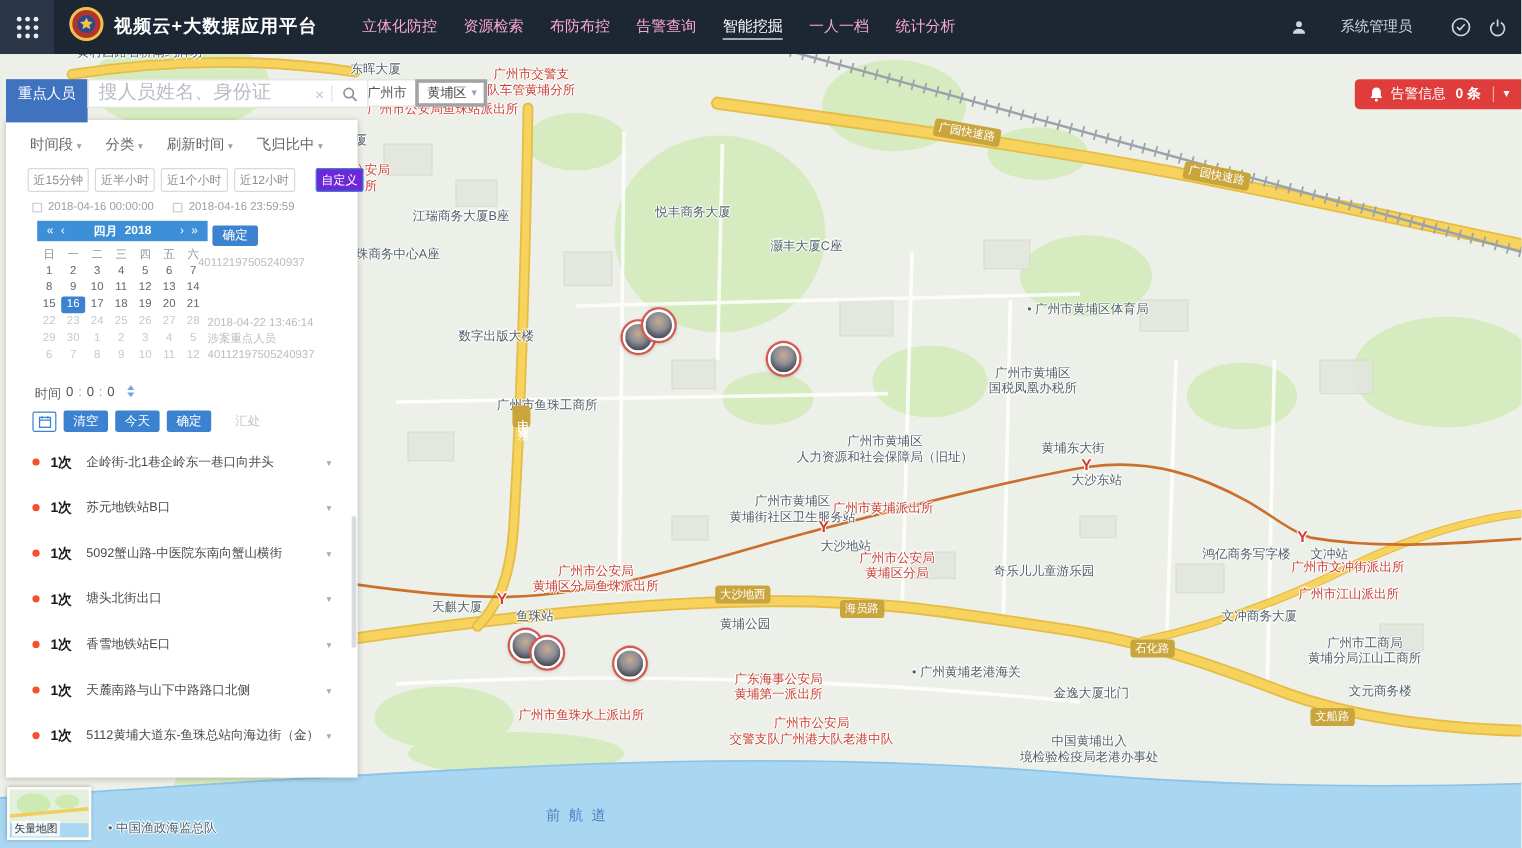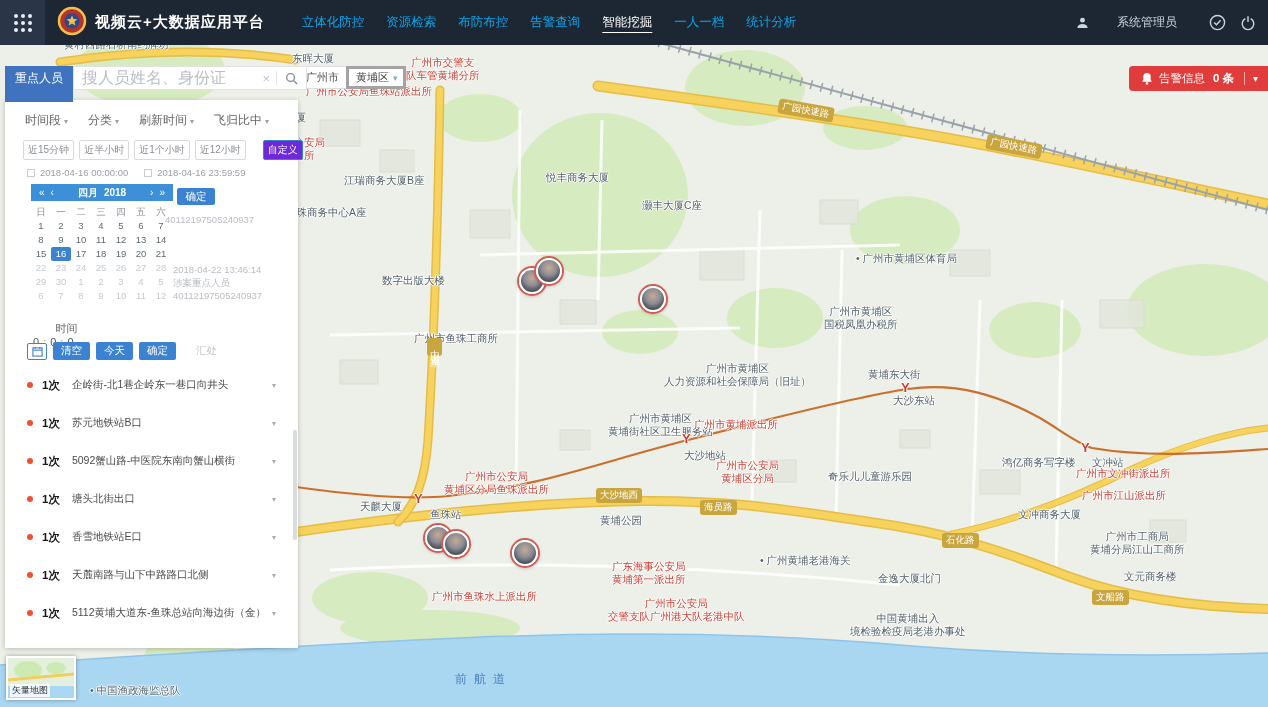--- a/index.html
+++ b/index.html
@@ -8,21 +8,21 @@
   .screen { position:relative; width:1268px; height:707px; overflow:hidden; background:#edf0e8; }
 
   
   .navbar { position:absolute; top:0; left:0; right:0; height:45px; background:#1d2633; display:flex; align-items:center; z-index:60; }
   .appgrid { width:45px; height:45px; background:#2a3547; display:flex; align-items:center; justify-content:center; cursor:pointer; flex:0 0 45px;}
   .appgrid .dots { display:grid; grid-template-columns:repeat(3,4px); grid-gap:3px; }
   .appgrid .dots i { width:4px; height:4px; border-radius:50%; background:#e8edf4; }
   .emblem { margin-left:12px; flex:0 0 30px; }
   .brand-title { color:#fff; font-size:15px; font-weight:bold; margin-left:8px; letter-spacing:1px; white-space:nowrap; }
   .nav-menu { display:flex; margin-left:26px; height:45px; }
-  .nav-item { color:#0ea5e9; font-size:12.5px; line-height:45px; padding:0 11px; cursor:pointer; white-space:nowrap; }
+  .nav-item { color:#f9a8d4; font-size:12.5px; line-height:45px; padding:0 11px; cursor:pointer; white-space:nowrap; }
   .nav-item.active { color:#fff; text-decoration:underline; text-underline-offset:6px; }
   .nav-right { margin-left:auto; display:flex; align-items:center; margin-right:12px; color:#cdd5e0; }
   .nav-user { display:flex; align-items:center; font-size:12px; margin-right:18px; cursor:pointer;gap:23px; }
   .nav-user svg { margin-right:5px; }
   .nav-ico { margin-left:14px; cursor:pointer; display:flex; align-items:center; }
 
   
   .alertbar { position:absolute; top:66px; right:0; height:25px; background:#e03c3c; border-radius:4px 0 0 4px;
               display:flex; align-items:center; color:#fff; padding:0 10px 0 12px; z-index:40; cursor:pointer; }
   .alertbar .al-lbl { font-size:11.5px; margin:0 8px 0 6px; }
@@ -67,21 +67,21 @@
   .cal-week { display:grid; grid-template-columns:repeat(7,20px); font-size:9.5px; color:#8b9096; text-align:center; margin-top:5px; }
   .cal-days { display:grid; grid-template-columns:repeat(7,20px); }
   .cal-cell { font-size:9.5px; color:#5d6a72; text-align:center; height:14px; line-height:14px; cursor:pointer; }
   .cal-cell.dim { color:#c4cad0; }
   .cal-cell.sel { background:#3b82d0; color:#fff; border-radius:2px; }
   .cal-confirm { position:absolute; top:88px; left:172px; width:38px; height:17px; background:#3b82d0; color:#fff;
                  font-size:10.5px; text-align:center; line-height:17px; border-radius:2px; cursor:pointer; }
   .ghost1 { position:absolute; top:114px; left:160px; font-size:9.5px; color:#b8bdc3; white-space:nowrap; }
   .ghost2 { position:absolute; top:163px; left:168px; font-size:9.5px; color:#b8bdc3; line-height:13px; white-space:pre-line; }
 
-  .time-row { position:absolute; top:221px; left:24px; display:flex; align-items:flex-end; font-size:11px; color:#666;flex-direction:column; }
+  .time-row { position:absolute; top:221px; left:24px; display:flex; align-items:flex-start; font-size:11px; color:#666; }
   .time-row .tval { margin:0 4px; color:#555; }
   .time-row .tcolon { color:#999; }
   .spinner { display:inline-flex; flex-direction:column; margin-left:6px; cursor:pointer; }
   .sp-up { width:0; height:0; border-left:3px solid transparent; border-right:3px solid transparent; border-bottom:4px solid #6fa7dd; margin-bottom:2px; }
   .sp-dn { width:0; height:0; border-left:3px solid transparent; border-right:3px solid transparent; border-top:4px solid #6fa7dd; }
 
   .actions { position:absolute; top:242px; left:22px; display:flex; align-items:center; }
   .cal-ico-btn { width:20px; height:17px; border:1px solid #3b82d0; border-radius:2px; background:#fff; display:flex; align-items:center; justify-content:center; cursor:pointer; margin-right:6px; }
   .abtn { background:#3b82d0; color:#fff; font-size:10.5px; border-radius:2px; padding:2px 8px; margin-right:6px; cursor:pointer; white-space:nowrap; }
   .side-ghost { font-size:10.5px; color:#c0c4c9; margin-left:14px; }

